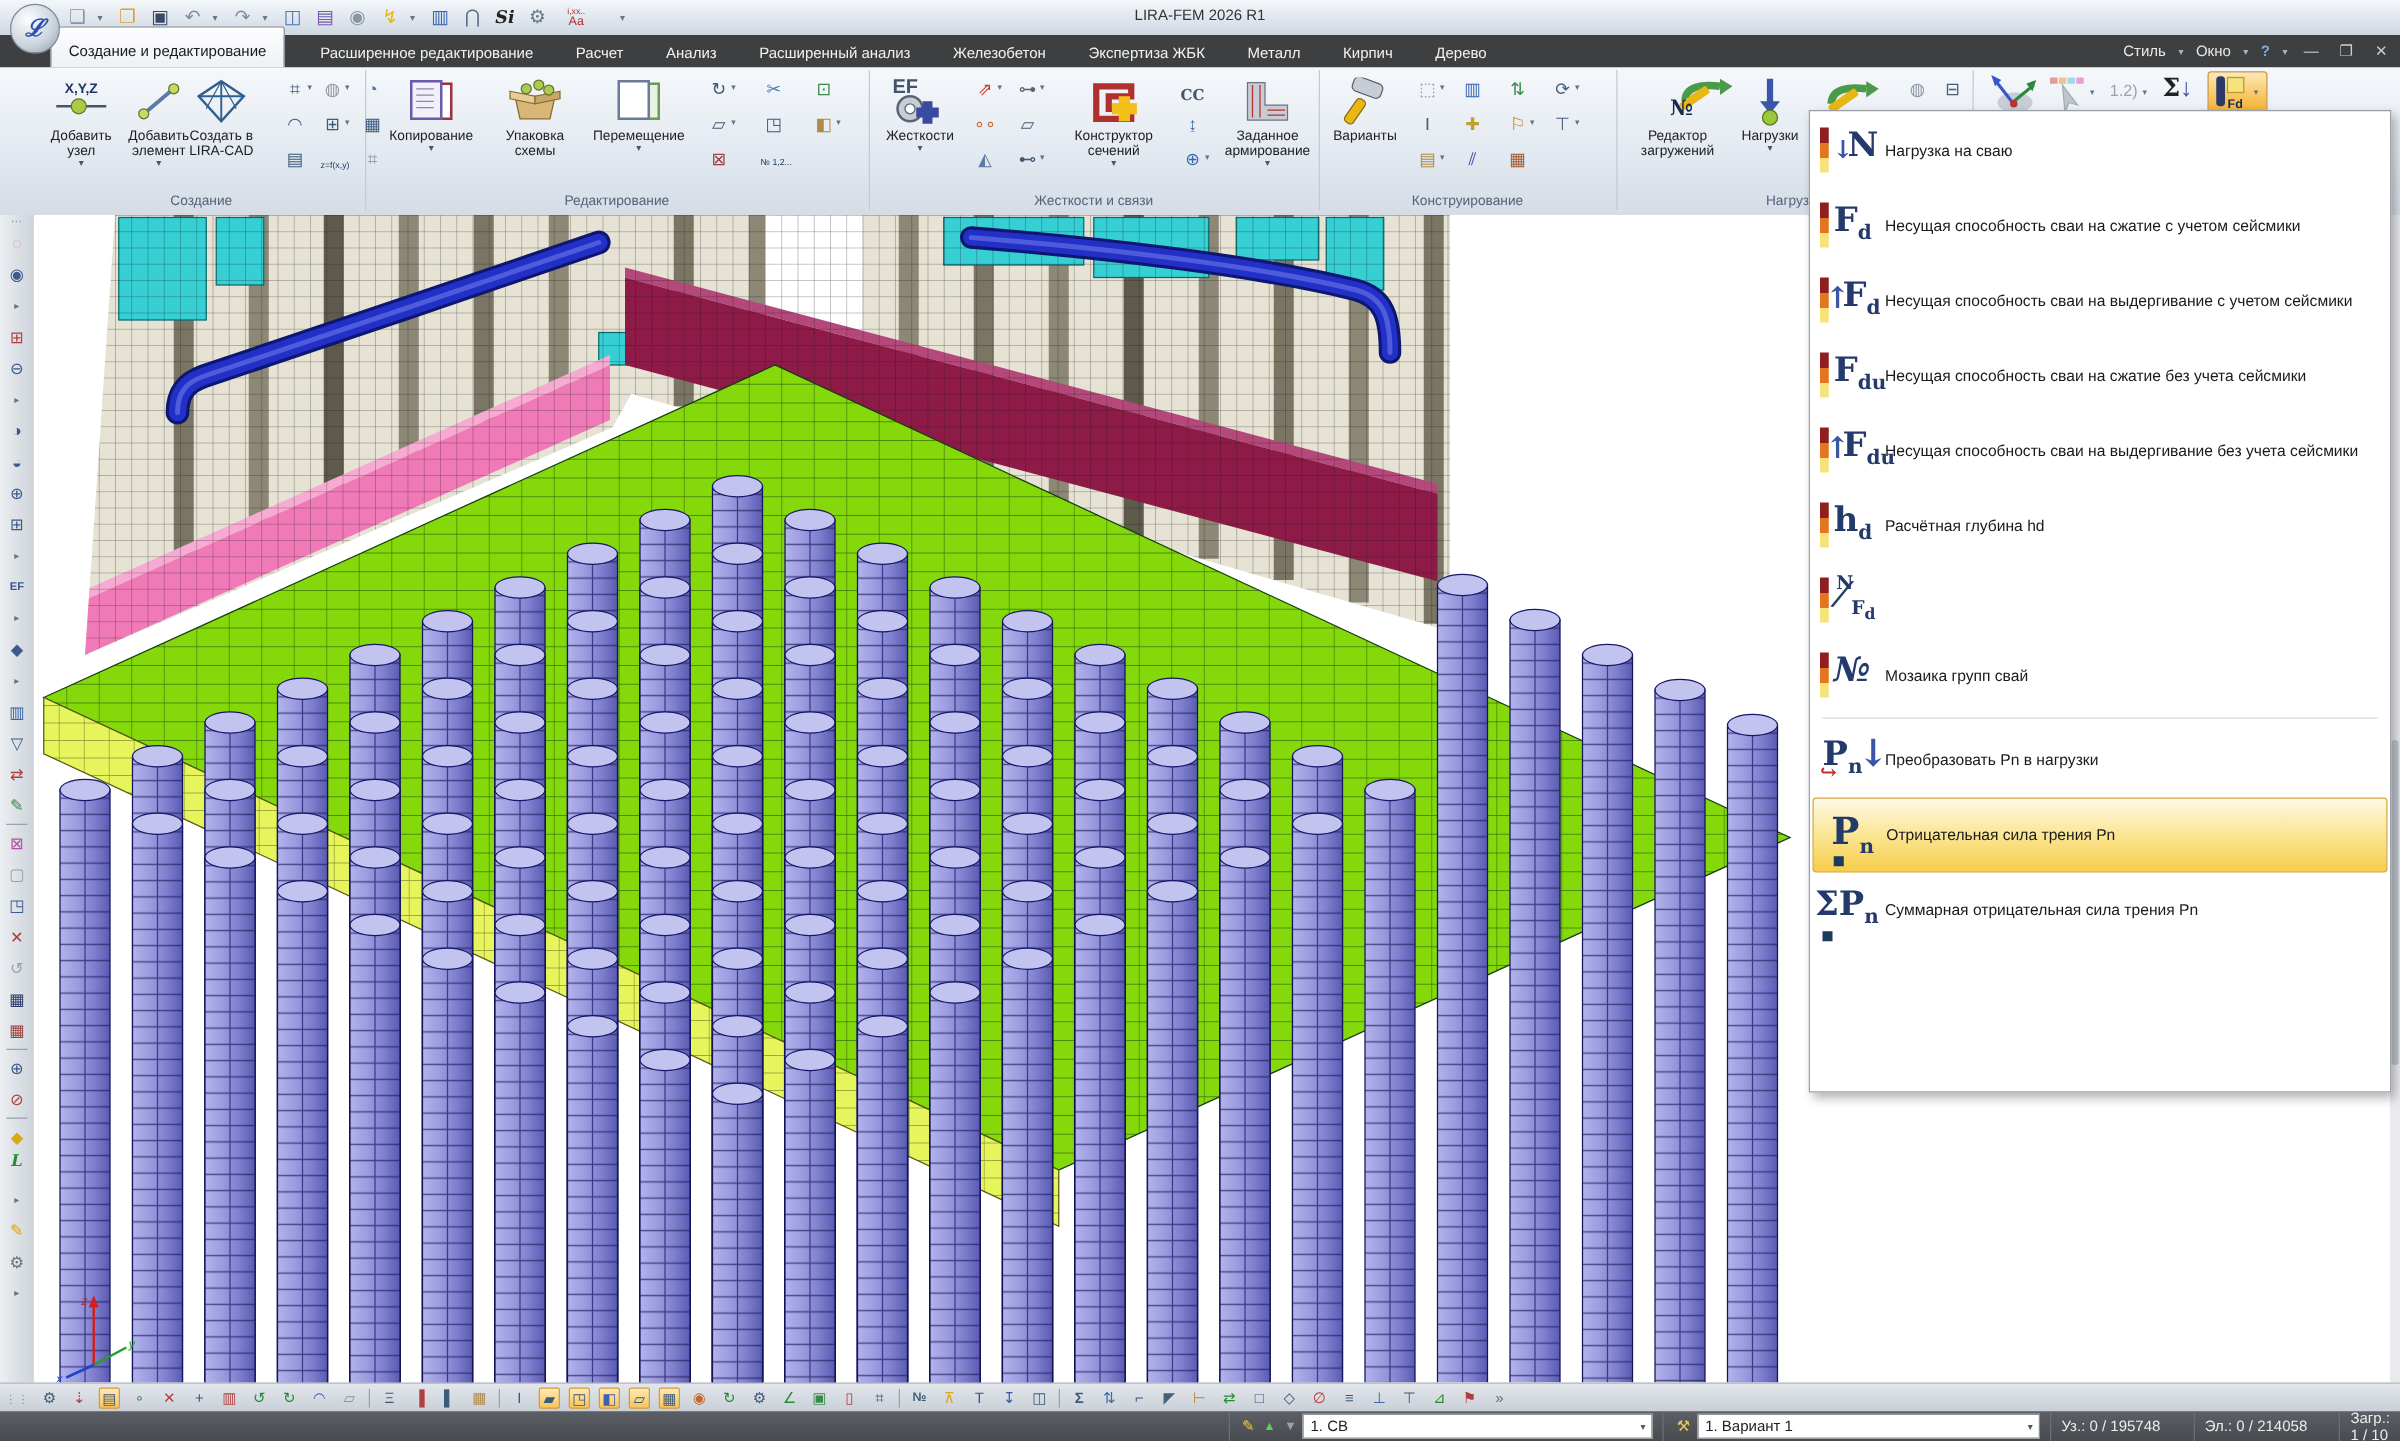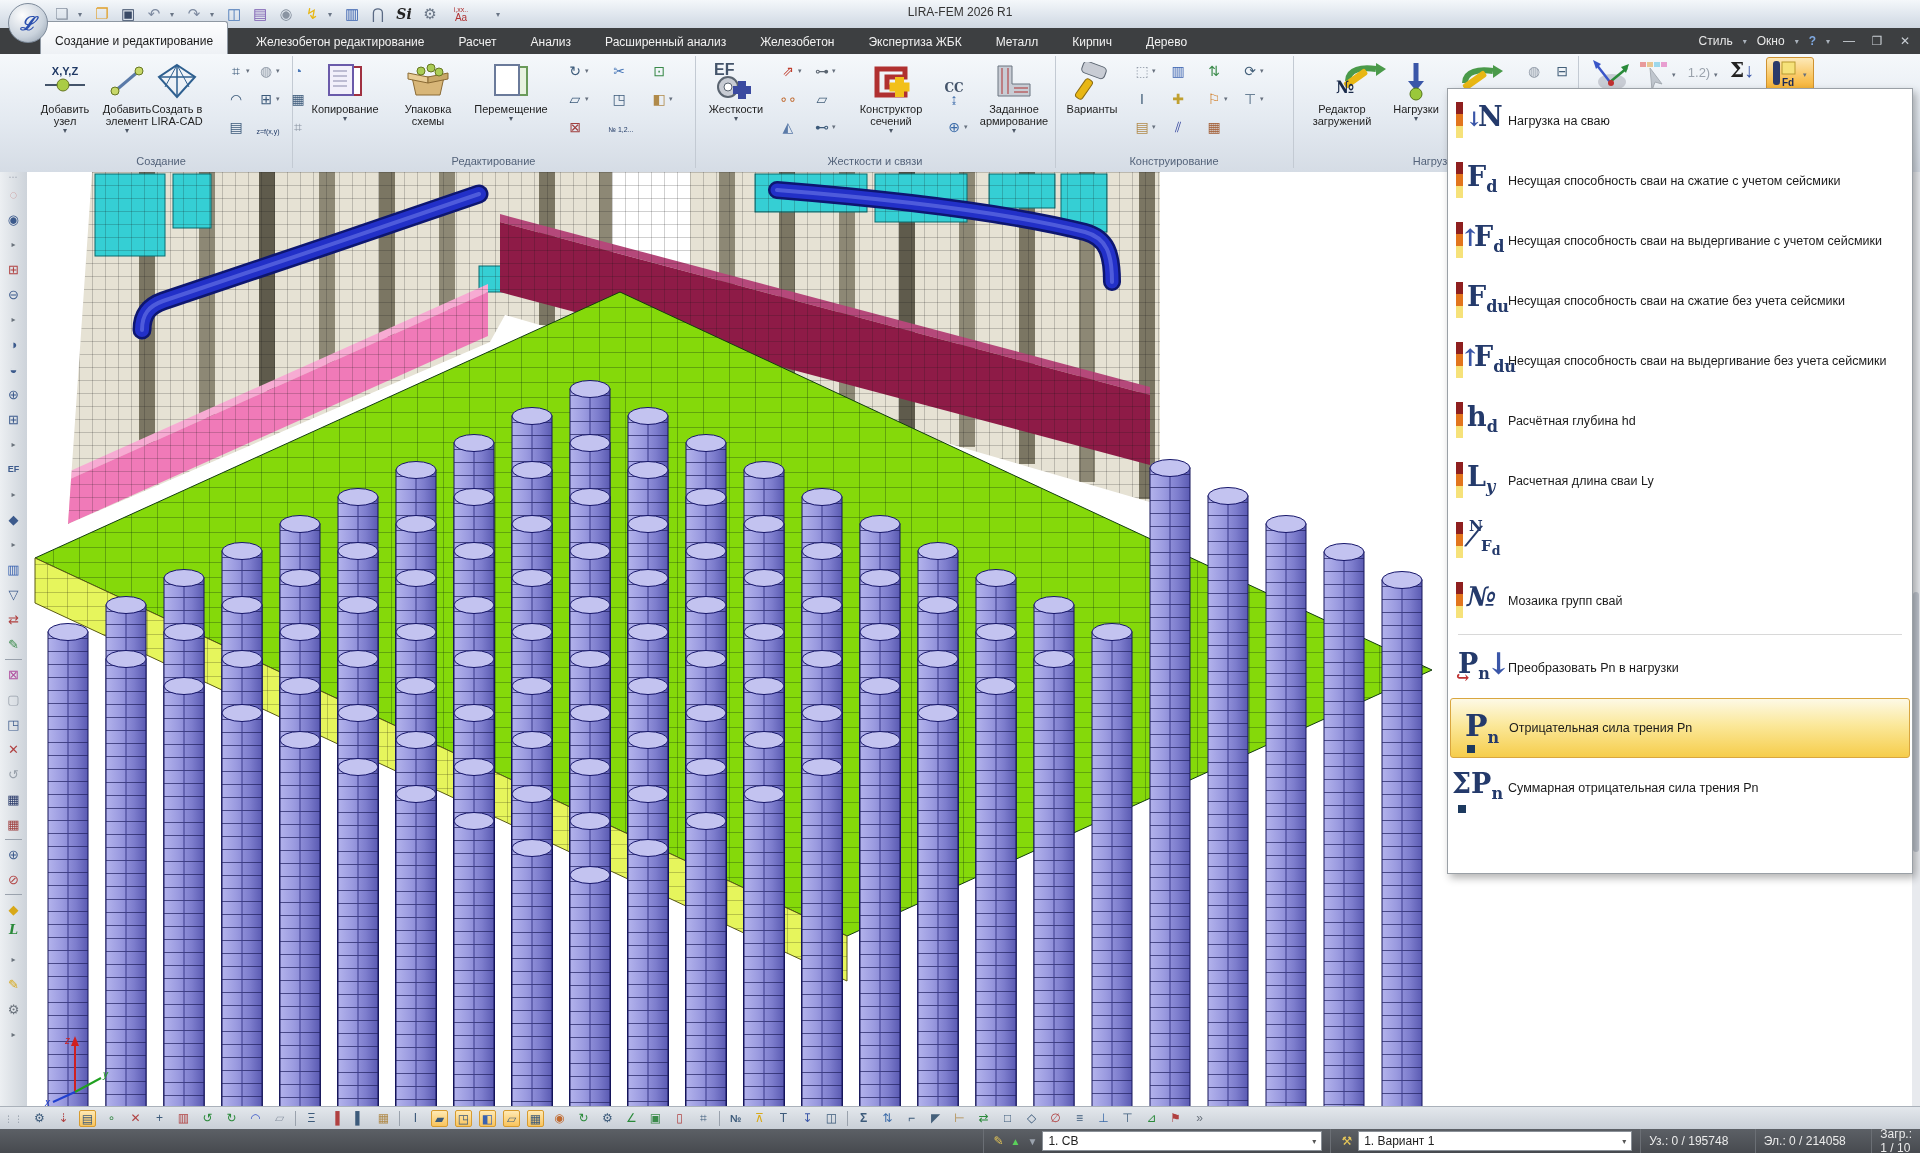--- a/index.html
+++ b/index.html
@@ -123,21 +123,21 @@
         <span class="tinytxt" style="display:block;font-size:10px;color:#b03030;">Aa</span>
       </span>
       <span class="dd" style="margin-left:14px;">▾</span>
     </div>
     <div class="wtitle">LIRA-FEM 2026 R1</div>
   </div>
 
   <div class="tabbar">
     <div class="tabs">
       <span class="tab active">Создание и редактирование</span>
-      <span class="tab">Железобетон редактирование</span>
+      <span class="tab">Расширенное редактирование</span>
       <span class="tab">Расчет</span>
       <span class="tab">Анализ</span>
       <span class="tab">Расширенный анализ</span>
       <span class="tab">Железобетон</span>
       <span class="tab">Экспертиза ЖБК</span>
       <span class="tab">Металл</span>
       <span class="tab">Кирпич</span>
       <span class="tab">Дерево</span>
     </div>
     <div class="tabbar-right">
@@ -286,21 +286,21 @@
         <div class="ric">
           <svg width="48" height="40">
               <path d="M10,8 h28 v8 h-18 v10 h18 v8 h-28 z" fill="none" stroke="#b03030" stroke-width="5"></path>
               <rect x="28" y="16" width="9" height="20" fill="#f2c018"></rect>
               <rect x="22.5" y="21.5" width="20" height="9" fill="#f2c018"></rect>
             </svg>
         </div>
         <div class="rlb">Конструктор сечений</div>
           <span class="dar">▾</span>
       </div>
-      <span class="sic" style="left:248px;top:20px;"><span style="font:bold 12px 'DejaVu Serif',serif;color:#44546a;">CC</span></span>
+      <span class="sic" style="left:248px;top:8px;"><span style="font:bold 12px 'DejaVu Serif',serif;color:#44546a;">CC</span></span>
       <span class="sic" style="left:248px;top:32px;color:#3a6aa8;">↨</span>
       <span class="sic" style="left:248px;top:60px;color:#3a6aa8;">⊕</span>
         <span class="sdd" style="left:269px;top:60px;">▾</span>
       <div class="rbtn" style="left:280px;width:78px;">
         <div class="ric">
           <svg width="44" height="38">
               <polygon points="6,4 20,4 20,22 38,22 38,34 6,34" fill="#c8ccd4" stroke="#6a7480"></polygon>
               <line x1="10" y1="6" x2="10" y2="32" stroke="#b03030"></line>
               <line x1="16" y1="6" x2="16" y2="32" stroke="#b03030"></line>
               <line x1="22" y1="26" x2="36" y2="26" stroke="#b03030"></line>
@@ -710,27 +710,20 @@
     <div class="mi">
       <span class="mico">
           <i class="cbar"></i>
         <span class="sym"><span>h</span><sub>d</sub></span>
       </span>
       <span class="mtxt">Расчётная глубина hd</span>
     </div>
     <div class="mi">
       <span class="mico">
           <i class="cbar"></i>
-        <span class="sym"><span>L</span><sub style="font-style:italic;">y</sub></span>
-      </span>
-      <span class="mtxt">Расчетная длина сваи Ly</span>
-    </div>
-    <div class="mi">
-      <span class="mico">
-          <i class="cbar"></i>
         <span class="frac">
             <span class="fn">N</span>
             <span class="fsl">⁄</span>
             <span class="fd"><span>F</span><sub>d</sub></span>
           </span>
       </span>
     </div>
     <div class="mi">
       <span class="mico">
           <i class="cbar"></i>

